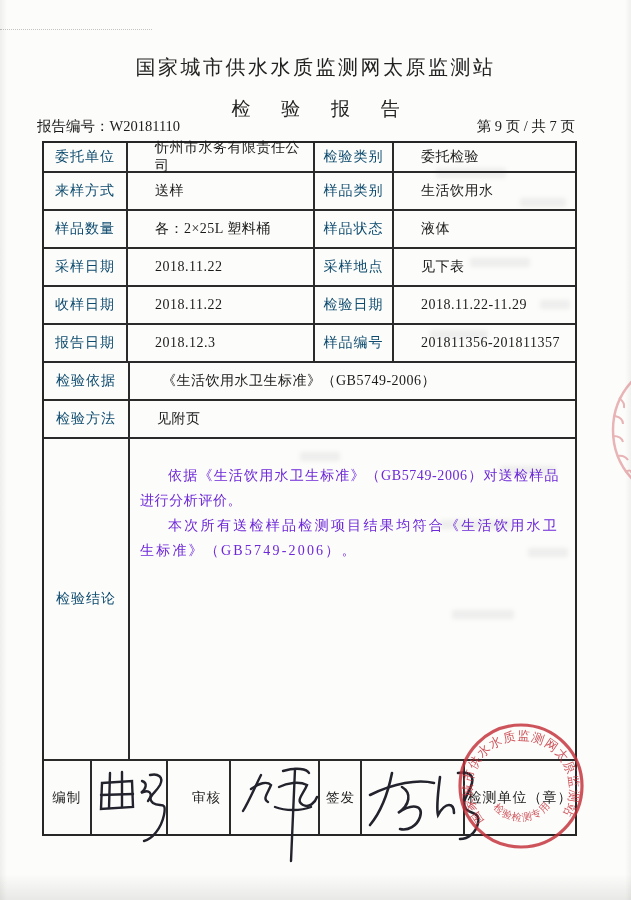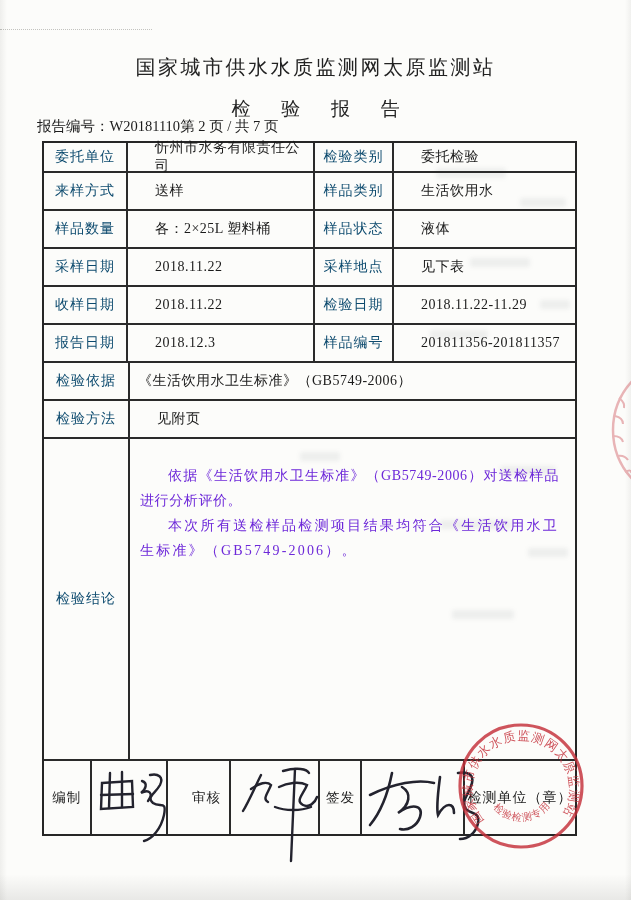--- a/index.html
+++ b/index.html
@@ -19,21 +19,21 @@
   .scratch{position:absolute;left:0;top:29px;width:152px;height:0;
     border-top:1px dotted #c3c3bf;}
   
   .bleed{position:absolute;background:rgba(90,95,110,0.09);filter:blur(2px);border-radius:2px;}
 
   .org-title{position:absolute;left:0;top:54px;width:100%;text-align:center;
     font-size:20px;letter-spacing:2.5px;color:#222;}
   .doc-title{position:absolute;left:0;top:96px;width:100%;text-align:center;
     font-size:19px;letter-spacing:13px;text-indent:13px;color:#242424;}
   .hdr-line{position:absolute;left:37px;top:117px;width:538px;display:flex;
-    justify-content:flex-start;font-size:14.5px;}
+    justify-content:space-between;font-size:14.5px;}
 
   .tbl{position:absolute;left:42px;top:141px;width:531px;
     border:2px solid #262626;box-sizing:content-box;background:transparent;z-index:2;}
   .trow{display:flex;}
   .cell{box-sizing:border-box;border-right:2px solid #2a2a2a;border-bottom:2px solid #2a2a2a;
     display:flex;align-items:center;font-size:14px;position:relative;}
   .cell.last{border-right:none;}
   .trow.lastrow .cell{border-bottom:none;}
   .lab{justify-content:center;letter-spacing:1px;color:#0c4a6e;}
   .val{padding-left:27px;letter-spacing:0.5px;color:#1a1a1a;}
@@ -71,21 +71,21 @@
   <div class="bleed" style="left:300px;top:452px;width:40px;height:9px;"></div>
   <div class="bleed" style="left:500px;top:466px;width:56px;height:9px;"></div>
   <div class="bleed" style="left:440px;top:520px;width:72px;height:9px;"></div>
   <div class="bleed" style="left:528px;top:548px;width:40px;height:9px;"></div>
   <div class="bleed" style="left:452px;top:610px;width:62px;height:9px;"></div>
 
   <div class="org-title">国家城市供水水质监测网太原监测站</div>
   <div class="doc-title">检 验 报 告</div>
   <div class="hdr-line">
     <span><span>报告编号：</span><span>W20181110</span></span>
-    <span>第 2 页 / 共 7 页</span>
+    <span>第 9 页 / 共 7 页</span>
   </div>
 
   <div class="tbl">
 
     <div class="trow h30">
       <div class="cell lab c1">委托单位</div>
       <div class="cell val c2">忻州市水务有限责任公司</div>
       <div class="cell lab c3">检验类别</div>
       <div class="cell val c4 last">委托检验</div>
     </div>
@@ -115,21 +115,21 @@
     </div>
     <div class="trow h38">
       <div class="cell lab c1">报告日期</div>
       <div class="cell val c2">2018.12.3</div>
       <div class="cell lab c3">样品编号</div>
       <div class="cell val c4 last">201811356-201811357</div>
     </div>
 
     <div class="trow h38">
       <div class="cell lab c1">检验依据</div>
-      <div class="cell val cspan last" style="padding-left:8px;">《生活饮用水卫生标准》（GB5749-2006）</div>
+      <div class="cell val cspan last" style="padding-left:32px;">《生活饮用水卫生标准》（GB5749-2006）</div>
     </div>
     <div class="trow h38">
       <div class="cell lab c1">检验方法</div>
       <div class="cell val cspan last">见附页</div>
     </div>
 
     <div class="trow hconc">
       <div class="cell lab c1">检验结论</div>
       <div class="cell cspan last" style="align-items:flex-start;">
         <div class="conc-content">

